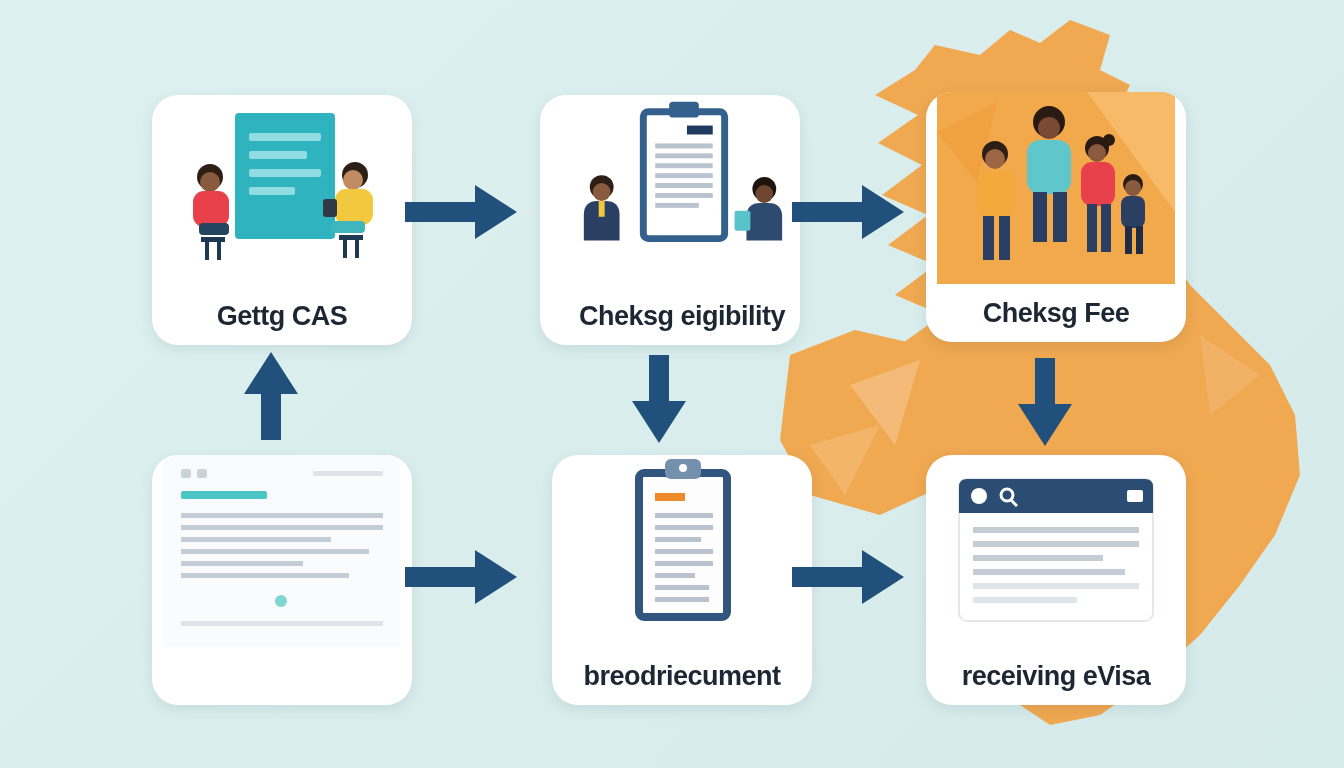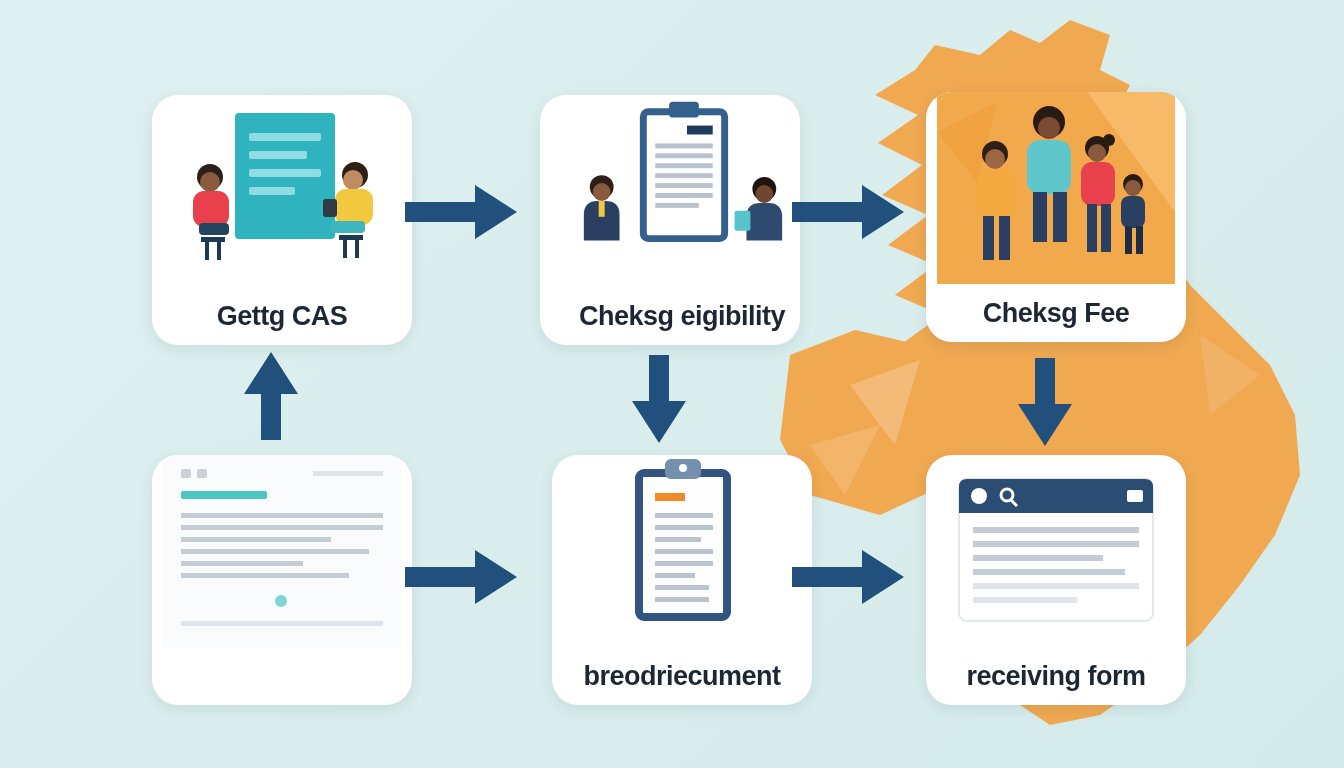--- a/index.html
+++ b/index.html
@@ -212,21 +212,21 @@
         </g>
         <rect x="190" y="35" width="16" height="12" rx="2" fill="#FFFFFF"></rect>
         <rect x="36" y="72" width="166" height="6" fill="#C4CDD5"></rect>
         <rect x="36" y="86" width="166" height="6" fill="#C4CDD5"></rect>
         <rect x="36" y="100" width="130" height="6" fill="#C4CDD5"></rect>
         <rect x="36" y="114" width="152" height="6" fill="#C4CDD5"></rect>
         <rect x="36" y="128" width="166" height="6" fill="#DEE4E9"></rect>
         <rect x="36" y="142" width="104" height="6" fill="#DEE4E9"></rect>
       </svg>
     </div>
-    <div class="card-label">receiving form</div>
+    <div class="card-label">receiving eVisa</div>
   </div>
 
   <svg class="arrow" style="left:405px; top:185px" width="112" height="54" viewBox="0 0 112 54">
     <polygon points="0,17 70,17 70,0 112,27 70,54 70,37 0,37" fill="#20507B"></polygon>
   </svg>
 
   <svg class="arrow" style="left:792px; top:185px" width="112" height="54" viewBox="0 0 112 54">
     <polygon points="0,17 70,17 70,0 112,27 70,54 70,37 0,37" fill="#20507B"></polygon>
   </svg>
 

